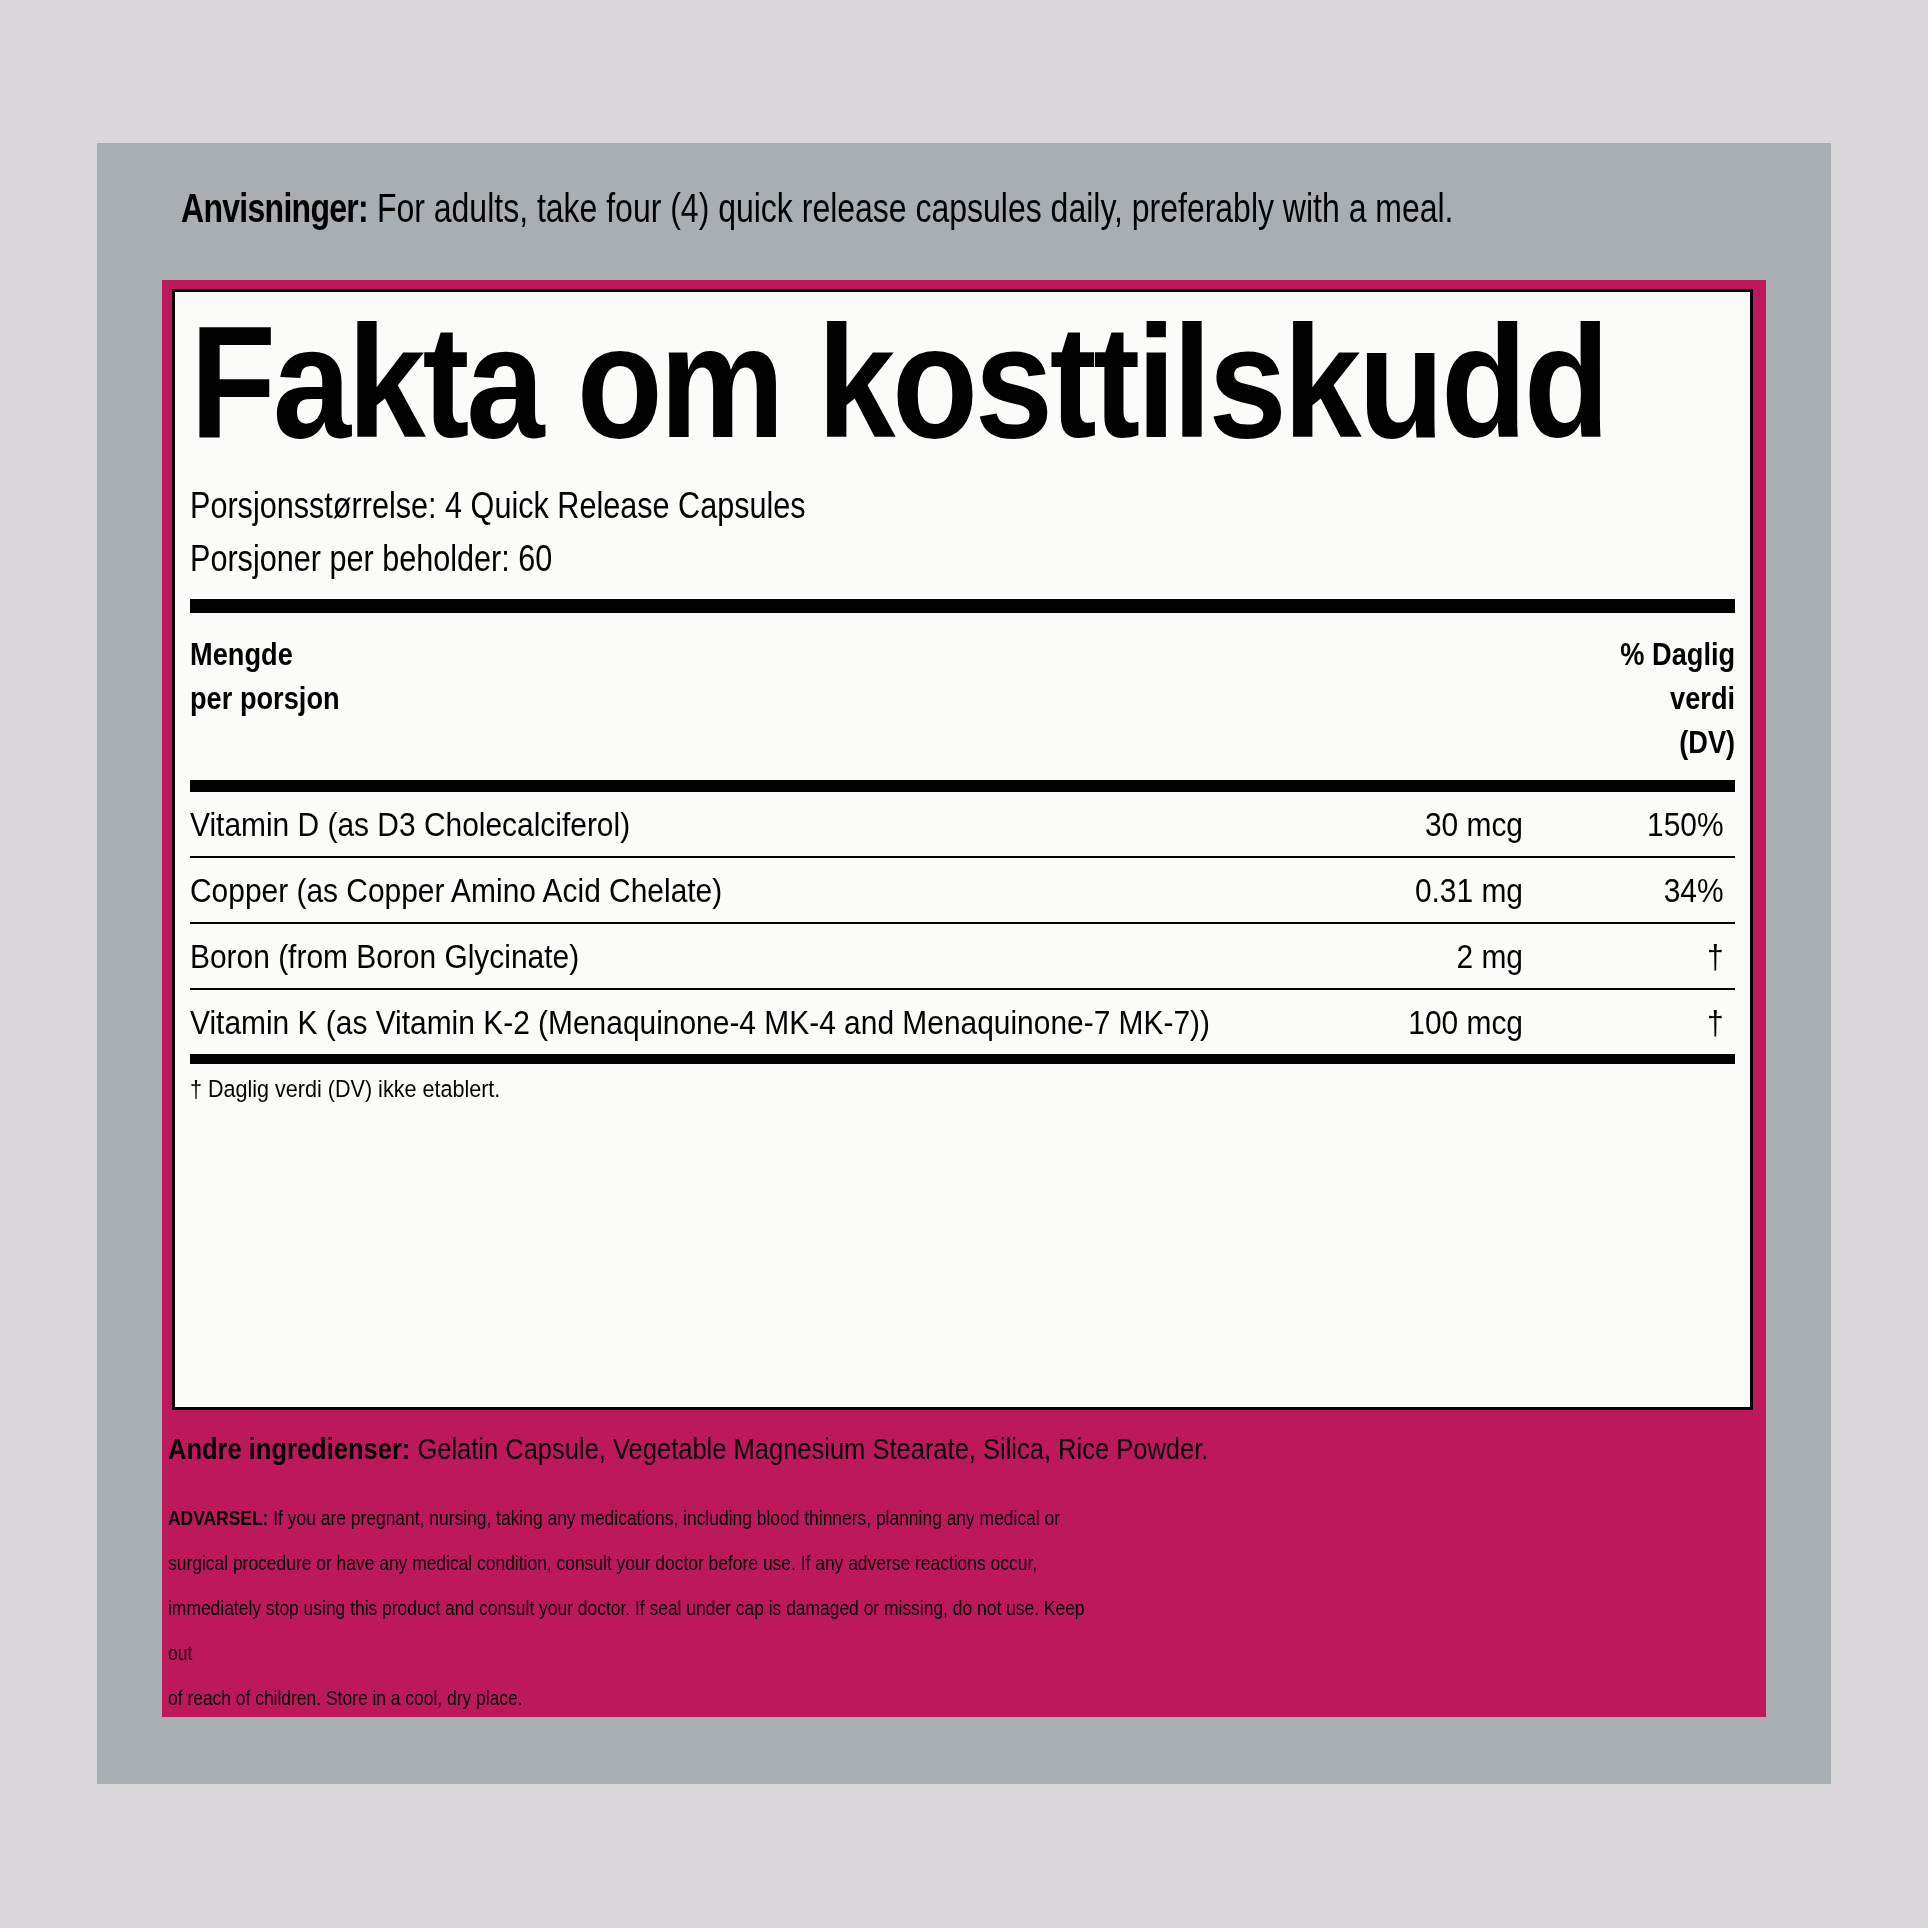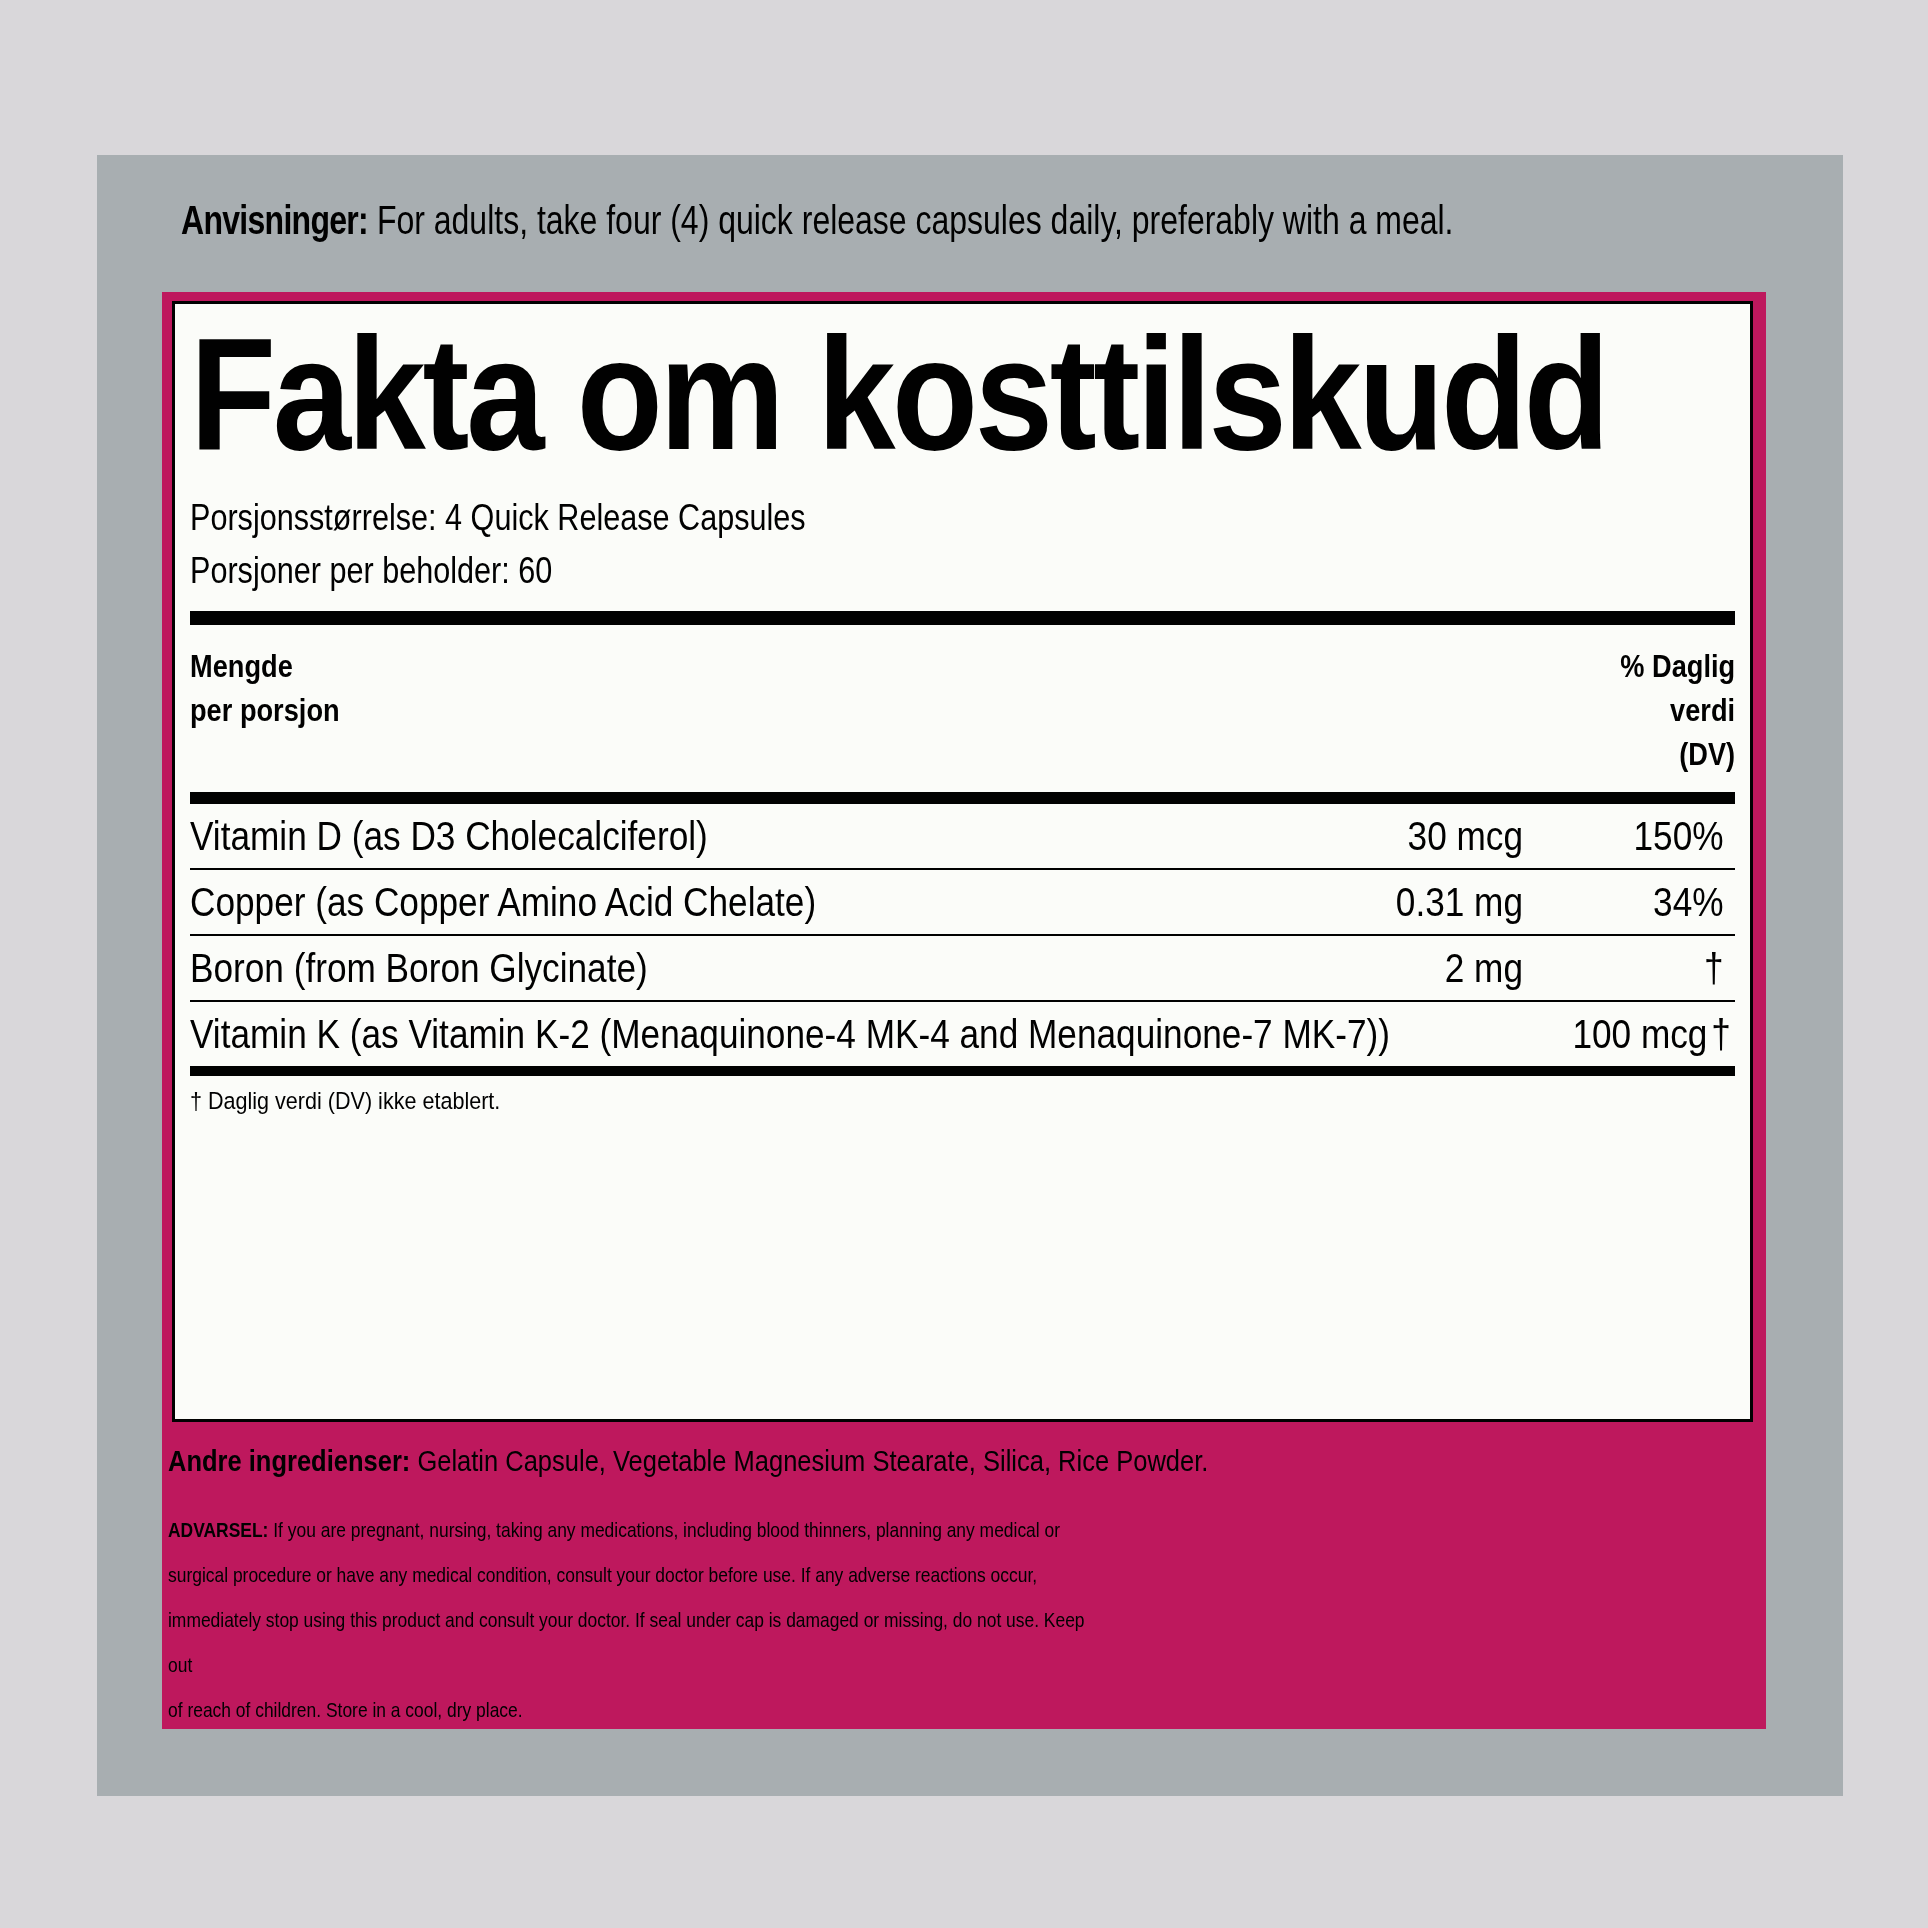--- a/index.html
+++ b/index.html
@@ -3,23 +3,22 @@
 <meta charset="utf-8">
 <style>
   html,body{margin:0;padding:0;}
   body{
     width:1928px;height:1928px;position:relative;overflow:hidden;
     background:#d9d7da;color:#010101;
     font-family:"Liberation Sans",sans-serif;
     -webkit-font-smoothing:antialiased;
   }
   .gray-panel{
-    position:absolute;left:97px;top:155px;width:1734px;height:1641px;
+    position:absolute;left:97px;top:143px;width:1734px;height:1641px;
     background:#a8aeb1;
-    padding-left:12px;
   }
   .directions{
     position:absolute;left:84px;top:43px;
     font-size:41px;line-height:1.1;white-space:nowrap;
     transform:scaleX(0.78);transform-origin:left top;
   }
   .directions b{letter-spacing:-0.9px;}
   .white-label{
     position:absolute;left:65px;top:137px;width:1604px;height:1437px;
     background:#be185d;
@@ -47,21 +46,21 @@
   .facts-header{
     margin-top:19px;height:133px;
     display:flex;justify-content:space-between;align-items:flex-start;
     font-weight:bold;font-size:32px;line-height:44px;gap:16px;
   }
   .facts-header .hl{white-space:pre-line;transform:scaleX(0.85);transform-origin:left top;}
   .facts-header .hr{white-space:pre-line;text-align:right;transform:scaleX(0.85);transform-origin:right top;}
   .nrow{
     display:flex;align-items:center;height:64px;
     border-bottom:2.8px solid #010101;
-    font-size:40px;line-height:1;
+    font-size:34px;line-height:1;
   }
   .nrow .n{flex:1;white-space:nowrap;transform:scaleX(0.88);transform-origin:left center;}
   .nrow .a{width:160px;text-align:right;white-space:nowrap;transform:scaleX(0.88);transform-origin:right center;}
   .nrow .p{width:212px;text-align:right;padding-right:13px;box-sizing:border-box;white-space:nowrap;transform:scaleX(0.88);transform-origin:right center;}
   .nrow.after-medium{border-bottom-width:7.5px;}
   .nrow.after-thick{border-bottom-width:10.4px;}
   .footnote{
     margin-top:13px;font-size:24.5px;line-height:1;white-space:nowrap;
     transform:scaleX(0.88);transform-origin:left top;
   }

